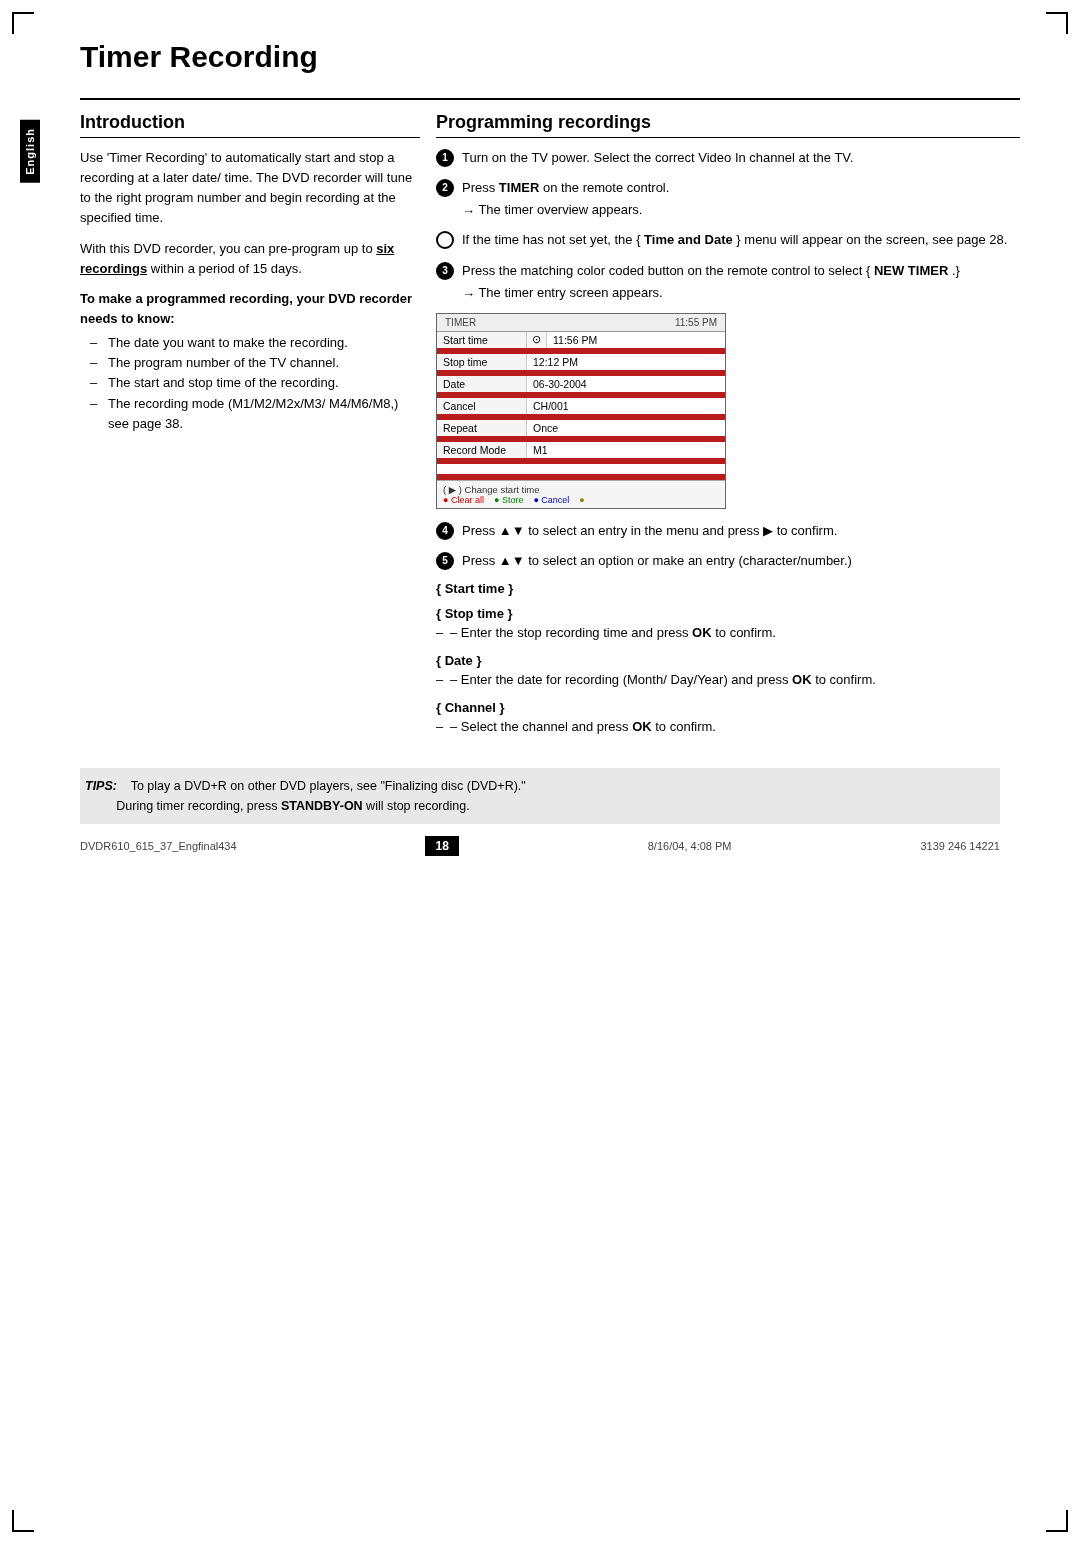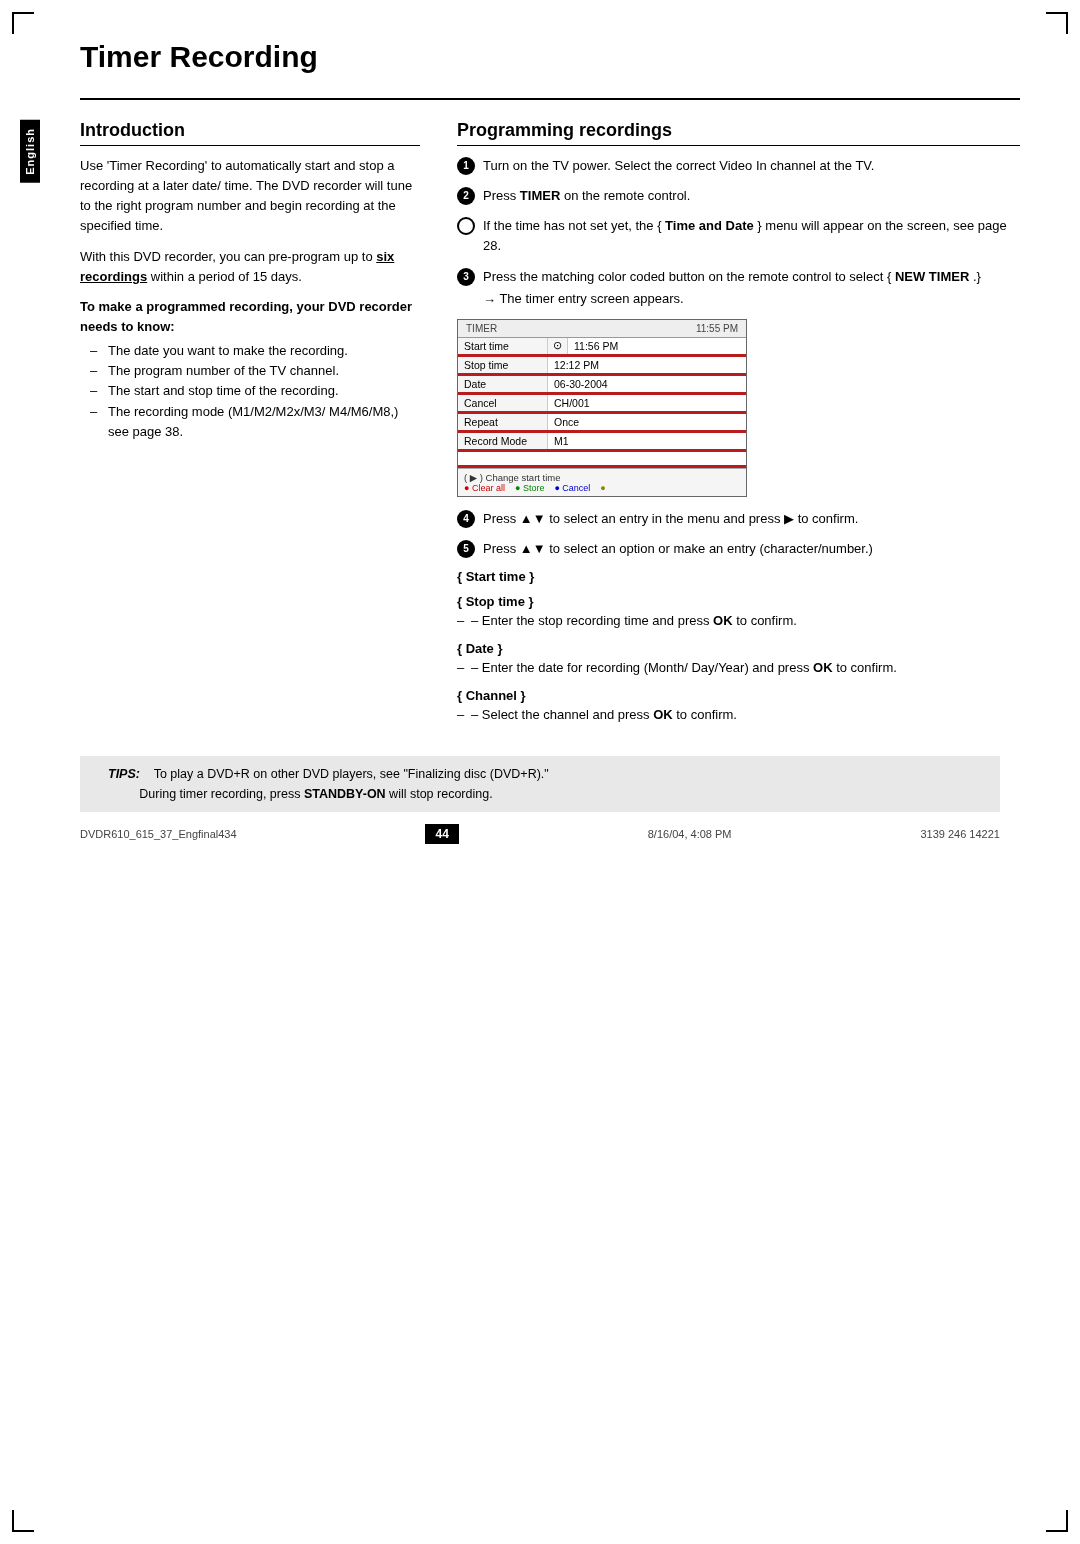--- a/index.html
+++ b/index.html
@@ -48,23 +48,23 @@
       font-size: 30px;
       font-weight: bold;
       margin-bottom: 6px;
       padding-bottom: 24px;
       border-bottom: 2px solid #000;
       margin-left: 20px;
     }
 
     .two-col {
       display: flex;
-      gap: 37px;
+      gap: 16px;
       margin-left: 20px;
-      margin-top: 20px;
+      margin-top: 12px;
     }
 
     .left-col {
       width: 340px;
       flex-shrink: 0;
     }
     .right-col {
       flex: 1;
     }
 
@@ -122,21 +122,21 @@
       display: flex;
       justify-content: space-between;
       background: #eee;
       padding: 3px 8px;
       border-bottom: 1px solid #999;
       font-size: 10px;
       color: #444;
     }
     .timer-row {
       display: flex;
-      border-bottom: 3px solid #b91c1c;
+      border-bottom: 6px solid #b91c1c;
     }
     .timer-row:last-child { border-bottom: none; }
     .timer-label {
       width: 90px;
       padding: 2px 6px;
       font-size: 10.5px;
       background: #f5f5f5;
       border-right: 1px solid #ccc;
     }
     .timer-value {
@@ -187,21 +187,21 @@
     .sub-item::before {
       content: '–';
       position: absolute;
       left: 0;
     }
 
     
     .tips-bar {
       background: #e8e8e8;
       margin: 30px 20px 0 20px;
-      padding: 8px 28px;
+      padding: 8px 5px;
       font-size: 12.5px;
       line-height: 1.6;
     }
     .tips-bar .tips-label {
       font-weight: bold;
       font-style: italic;
     }
 
     
     .page-footer {
@@ -295,20 +295,21 @@
         <div class="num-circle">1</div>
         <div class="num-body">
           <span>Turn on the TV power. Select the correct Video In channel at the TV.</span>
         </div>
       </div>
 
       <div class="num-step">
         <div class="num-circle">2</div>
         <div class="num-body">
           <span>Press </span><strong>TIMER</strong><span> on the remote control.</span>
+          <div class="arrow-sub">The timer overview appears.</div>
         </div>
       </div>
 
       <div class="num-step">
         <div class="num-circle" style="background:#fff;border:2px solid #000;">●</div>
         <div class="num-body">
           <span>If the time has not set yet, the { </span><strong>Time and Date</strong><span> } menu will appear on the screen, see page 28.</span>
         </div>
       </div>
 
@@ -407,18 +408,18 @@
   <div class="tips-bar">
     <span class="tips-label">TIPS:</span>
     &nbsp;&nbsp;
     <span>To play a DVD+R on other DVD players, see "Finalizing disc (DVD+R)."</span><br>
     &nbsp;&nbsp;&nbsp;&nbsp;&nbsp;&nbsp;&nbsp;&nbsp;
     <span>During timer recording, press </span><strong>STANDBY-ON</strong><span> will stop recording.</span>
   </div>
 
   <div class="page-footer">
     <span>DVDR610_615_37_Engfinal434</span>
-    <div class="page-num-box">44</div>
+    <div class="page-num-box">18</div>
     <span>8/16/04, 4:08 PM</span>
     <span>3139 246 14221</span>
   </div>
 
 </div>
 
 </body></html>

